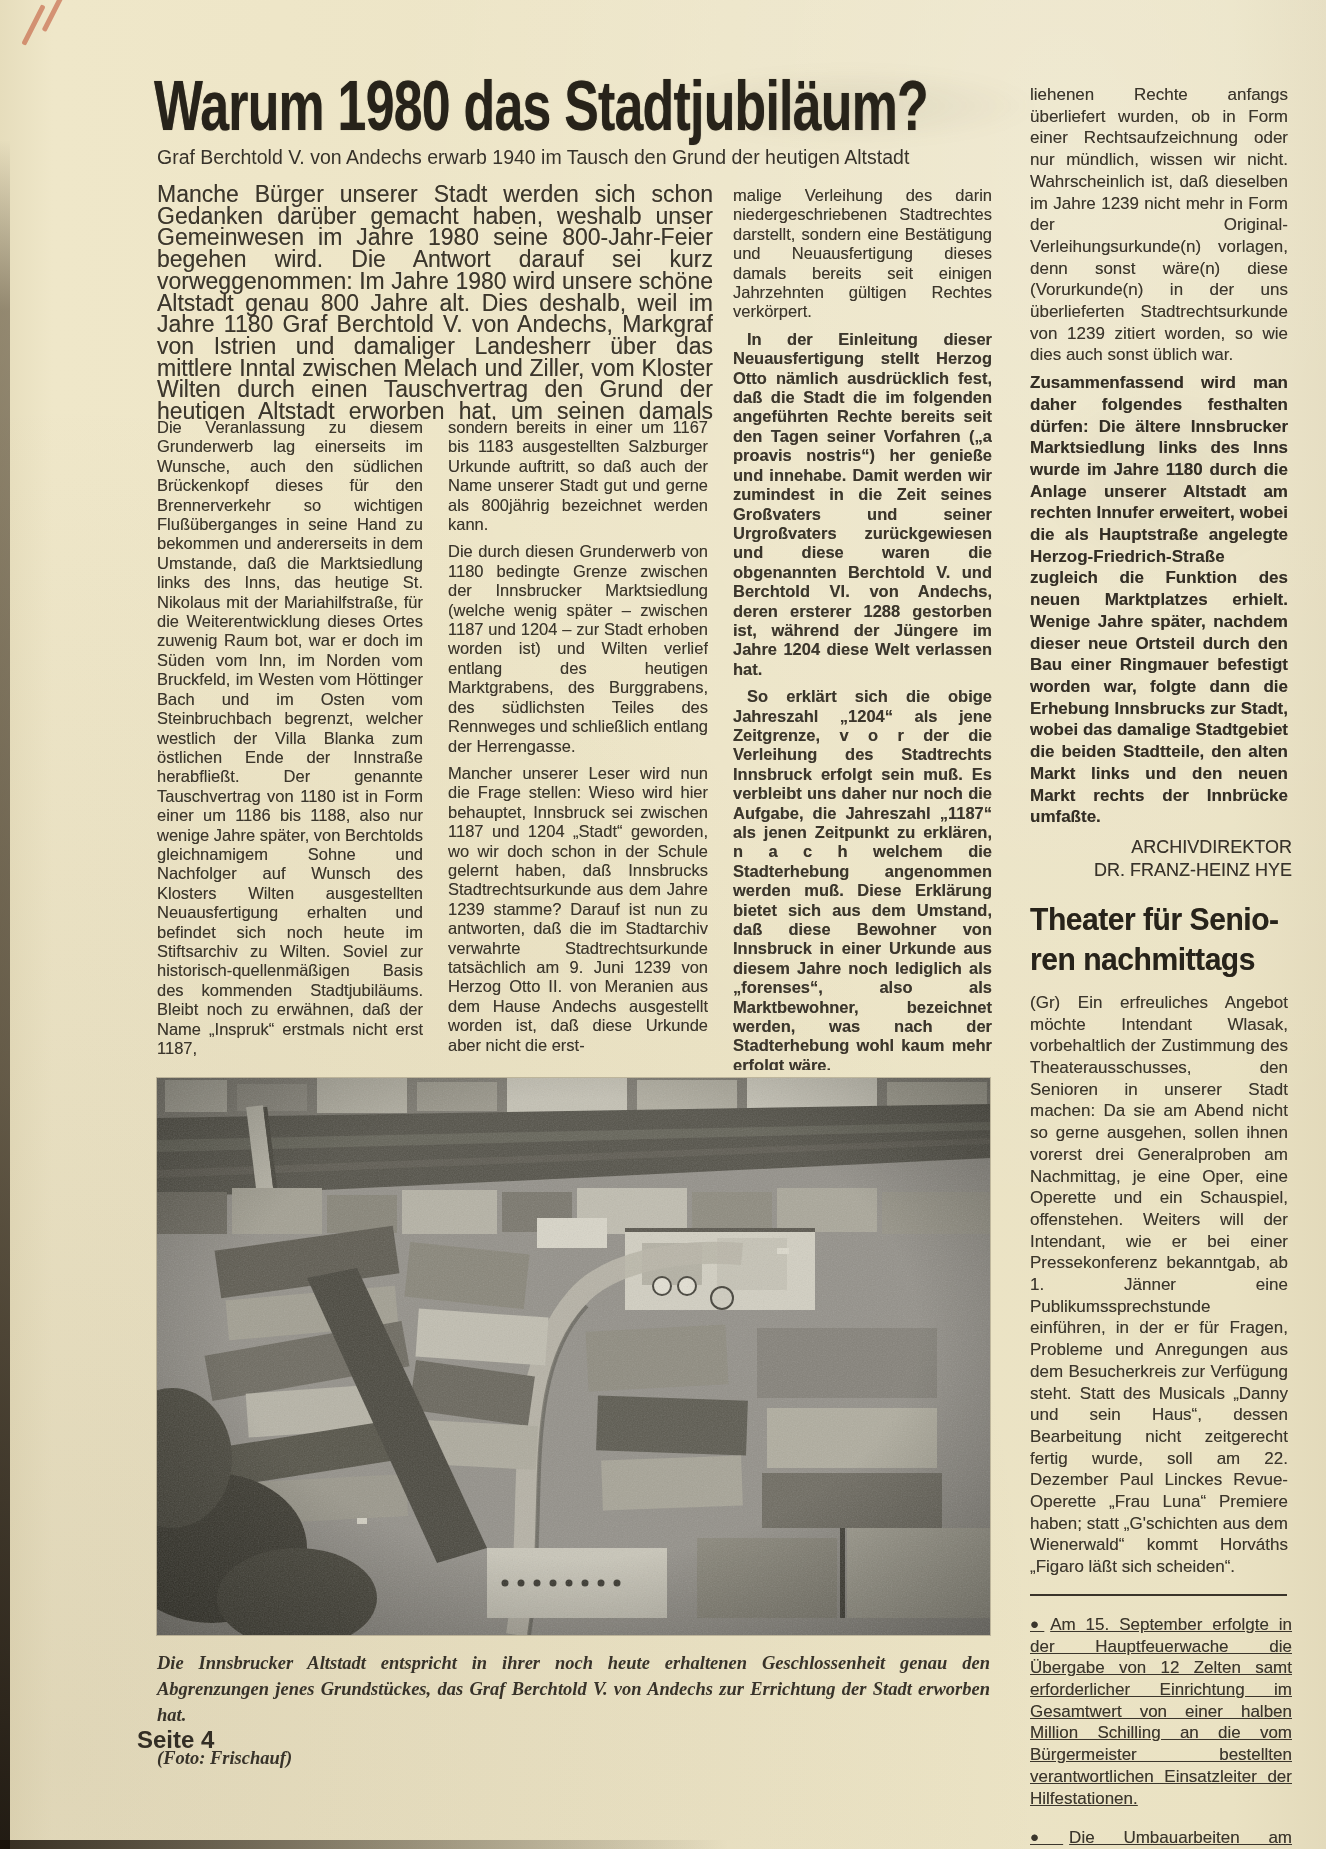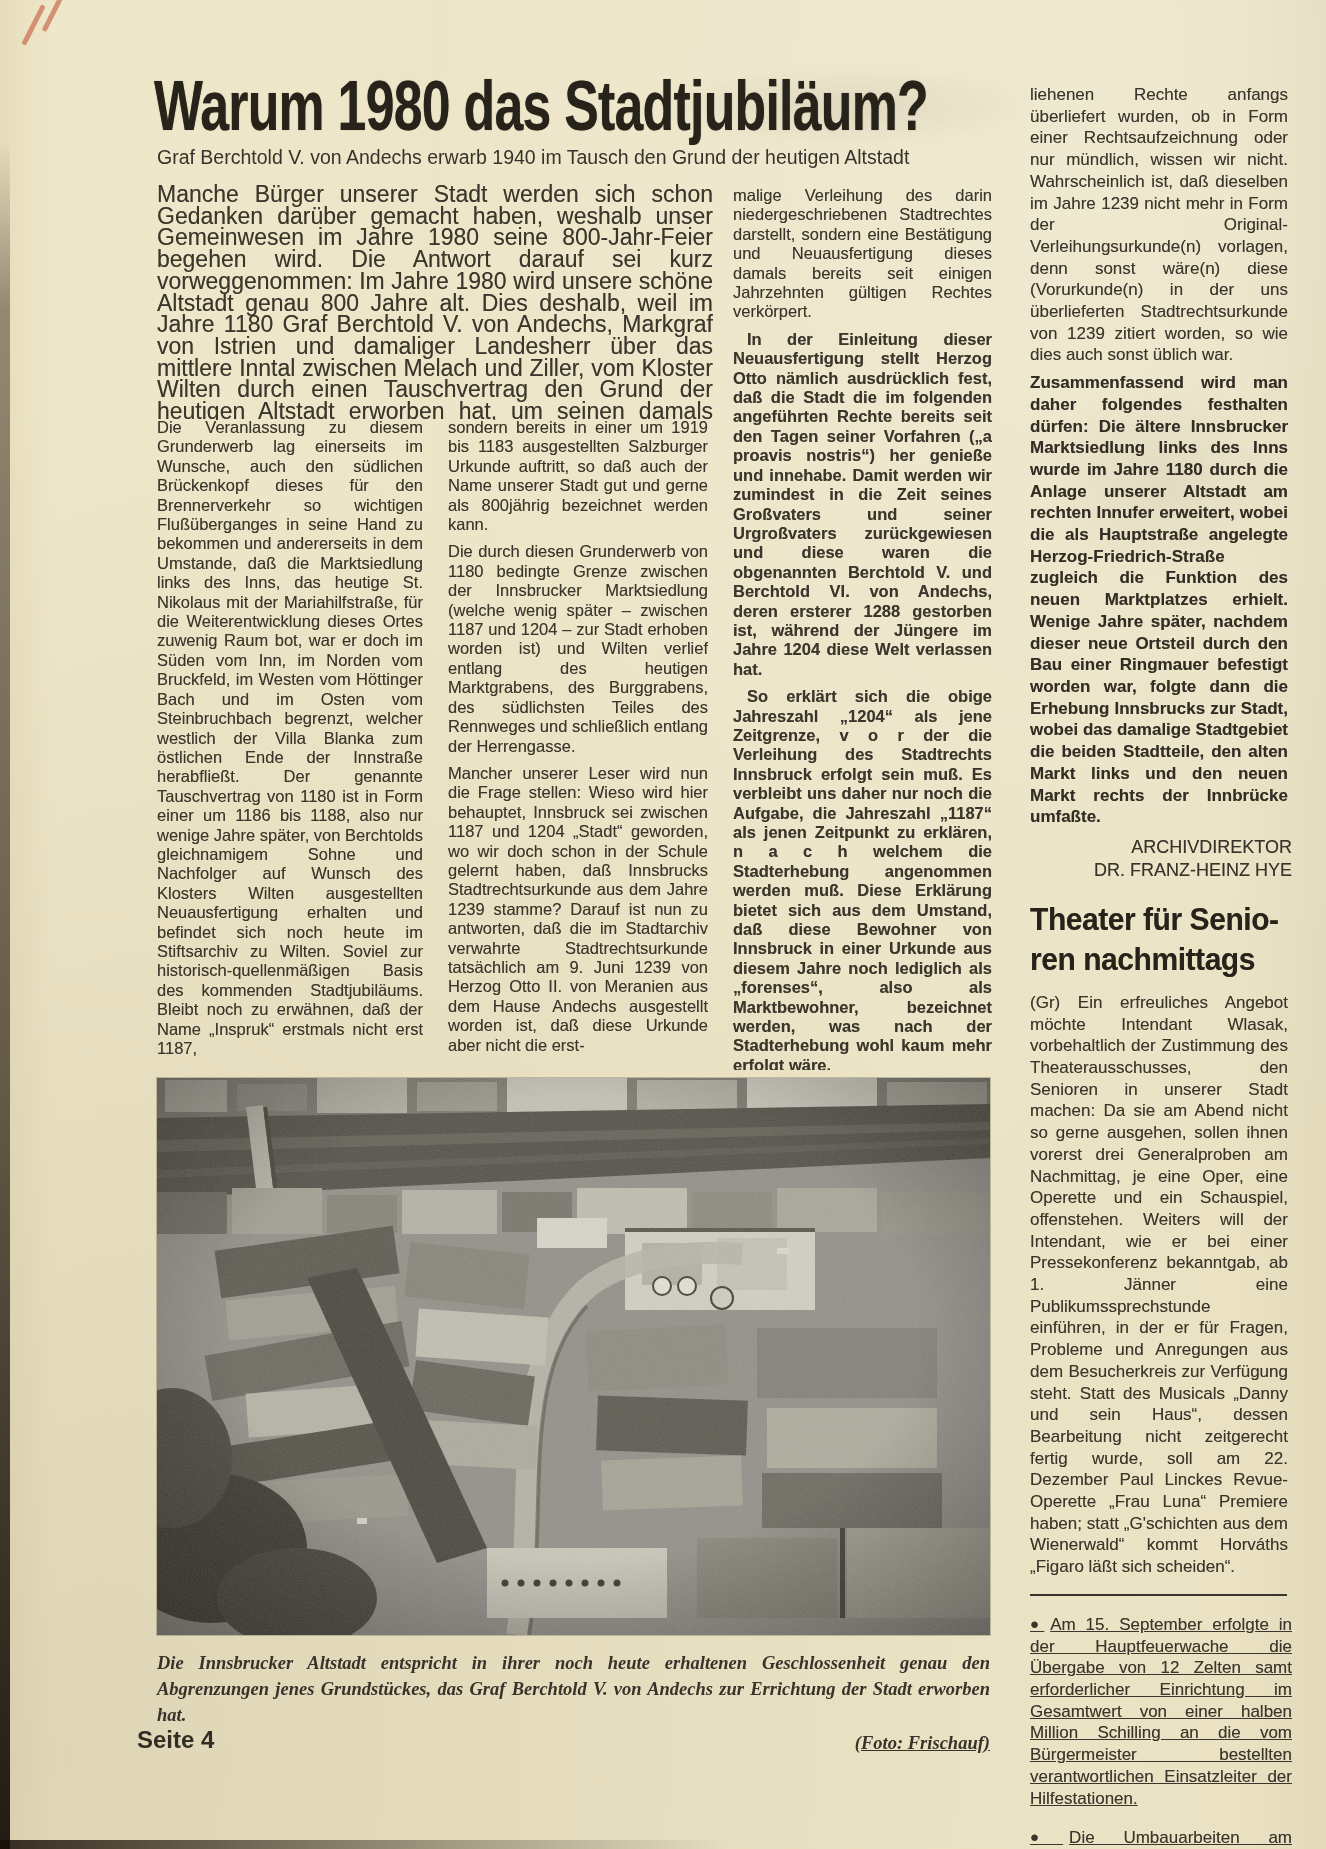--- a/index.html
+++ b/index.html
@@ -56,21 +56,21 @@
   .news p{margin:18px 0 14px 0;text-decoration:underline;}
   .bullet{font-size:15px;margin-right:6px;position:relative;top:-1px;}
   
   .photo{position:absolute;left:157px;top:1078px;width:833px;height:557px;
     background:#8f8c83;box-shadow:0 0 0 1px rgba(60,52,40,.25);}
   .photo svg{display:block;width:100%;height:100%;}
   
   .caption{position:absolute;left:157px;top:1650px;width:833px;
     font-family:"Liberation Serif",serif;font-style:italic;font-weight:700;
     font-size:18.5px;line-height:26px;color:#38332a;text-align:justify;}
-  .credit{text-align:right;margin-top:2px;text-decoration:underline;}
+  .credit{text-align:left;margin-top:17px;}
   
   .footer-left{position:absolute;left:137px;top:1726px;font-size:24px;font-weight:700;color:#332e25;}
   .footer-right{position:absolute;right:41px;top:1726px;font-size:19px;font-weight:700;color:#332e25;white-space:nowrap;}
 </style>
 </head>
 <body>
 
 <div class="page">
 
   <div class="edge-left"></div>
@@ -85,21 +85,21 @@
 
   <div class="textblock intro">
     <p>Manche Bürger unserer Stadt werden sich schon Gedanken darüber gemacht haben, weshalb unser Gemeinwesen im Jahre 1980 seine 800-Jahr-Feier begehen wird. Die Antwort darauf sei kurz vorweggenommen: Im Jahre 1980 wird unsere schöne Altstadt genau 800 Jahre alt. Dies deshalb, weil im Jahre 1180 Graf Berchtold V. von Andechs, Markgraf von Istrien und damaliger Landesherr über das mittlere Inntal zwischen Melach und Ziller, vom Kloster Wilten durch einen Tauschvertrag den Grund der heutigen Altstadt erworben hat, um seinen damals bereits bestehenden Marktort am linken Innufer über die Innbrücke herüber auf das rechte Innufer ausdehnen und vergrößern zu können.</p>
   </div>
 
   <div class="textblock c1">
     <p>Die Veranlassung zu diesem Grunderwerb lag einerseits im Wunsche, auch den südlichen Brückenkopf dieses für den Brennerverkehr so wichtigen Flußüberganges in seine Hand zu bekommen und andererseits in dem Umstande, daß die Marktsiedlung links des Inns, das heutige St. Nikolaus mit der Mariahilfstraße, für die Weiterentwicklung dieses Ortes zuwenig Raum bot, war er doch im Süden vom Inn, im Norden vom Bruckfeld, im Westen vom Höttinger Bach und im Osten vom Steinbruchbach begrenzt, welcher westlich der Villa Blanka zum östlichen Ende der Innstraße herabfließt. Der genannte Tauschvertrag von 1180 ist in Form einer um 1186 bis 1188, also nur wenige Jahre später, von Berchtolds gleichnamigem Sohne und Nachfolger auf Wunsch des Klosters Wilten ausgestellten Neuausfertigung erhalten und befindet sich noch heute im Stiftsarchiv zu Wilten. Soviel zur historisch-quellenmäßigen Basis des kommenden Stadtjubiläums. Bleibt noch zu erwähnen, daß der Name „Inspruk“ erstmals nicht erst 1187,</p>
   </div>
 
   <div class="textblock c2">
-    <p>sondern bereits in einer um 1919 bis 1183 ausgestellten Salzburger Urkunde auftritt, so daß auch der Name unserer Stadt gut und gerne als 800jährig bezeichnet werden kann.</p>
+    <p>sondern bereits in einer um 1167 bis 1183 ausgestellten Salzburger Urkunde auftritt, so daß auch der Name unserer Stadt gut und gerne als 800jährig bezeichnet werden kann.</p>
     <p>Die durch diesen Grunderwerb von 1180 bedingte Grenze zwischen der Innsbrucker Marktsiedlung (welche wenig später – zwischen 1187 und 1204 – zur Stadt erhoben worden ist) und Wilten verlief entlang des heutigen Marktgrabens, des Burggrabens, des südlichsten Teiles des Rennweges und schließlich entlang der Herrengasse.</p>
     <p>Mancher unserer Leser wird nun die Frage stellen: Wieso wird hier behauptet, Innsbruck sei zwischen 1187 und 1204 „Stadt“ geworden, wo wir doch schon in der Schule gelernt haben, daß Innsbrucks Stadtrechtsurkunde aus dem Jahre 1239 stamme? Darauf ist nun zu antworten, daß die im Stadtarchiv verwahrte Stadtrechtsurkunde tatsächlich am 9. Juni 1239 von Herzog Otto II. von Meranien aus dem Hause Andechs ausgestellt worden ist, daß diese Urkunde aber nicht die erst-</p>
   </div>
 
   <div class="textblock c3">
     <p>malige Verleihung des darin niedergeschriebenen Stadtrechtes darstellt, sondern eine Bestätigung und Neuausfertigung dieses damals bereits seit einigen Jahrzehnten gültigen Rechtes verkörpert.</p>
     <p class="ind">In der Einleitung dieser Neuausfertigung stellt Herzog Otto nämlich ausdrücklich fest, daß die Stadt die im folgenden angeführten Rechte bereits seit den Tagen seiner Vorfahren („a proavis nostris“) her genieße und innehabe. Damit werden wir zumindest in die Zeit seines Großvaters und seiner Urgroßvaters zurückgewiesen und diese waren die obgenannten Berchtold V. und Berchtold VI. von Andechs, deren ersterer 1288 gestorben ist, während der Jüngere im Jahre 1204 diese Welt verlassen hat.</p>
     <p class="ind">So erklärt sich die obige Jahreszahl „1204“ als jene Zeitgrenze, v o r  der die Verleihung des Stadtrechts Innsbruck erfolgt sein muß. Es verbleibt uns daher nur noch die Aufgabe, die Jahreszahl „1187“ als jenen Zeitpunkt zu erklären, n a c h  welchem die Stadterhebung angenommen werden muß. Diese Erklärung bietet sich aus dem Umstand, daß diese Bewohner von Innsbruck in einer Urkunde aus diesem Jahre noch lediglich als „forenses“, also als Marktbewohner, bezeichnet werden, was nach der Stadterhebung wohl kaum mehr erfolgt wäre.</p>
     <p class="ind">In welcher Form diese in diesem Zeitraum unserer Stadt ver-</p>
   </div>

